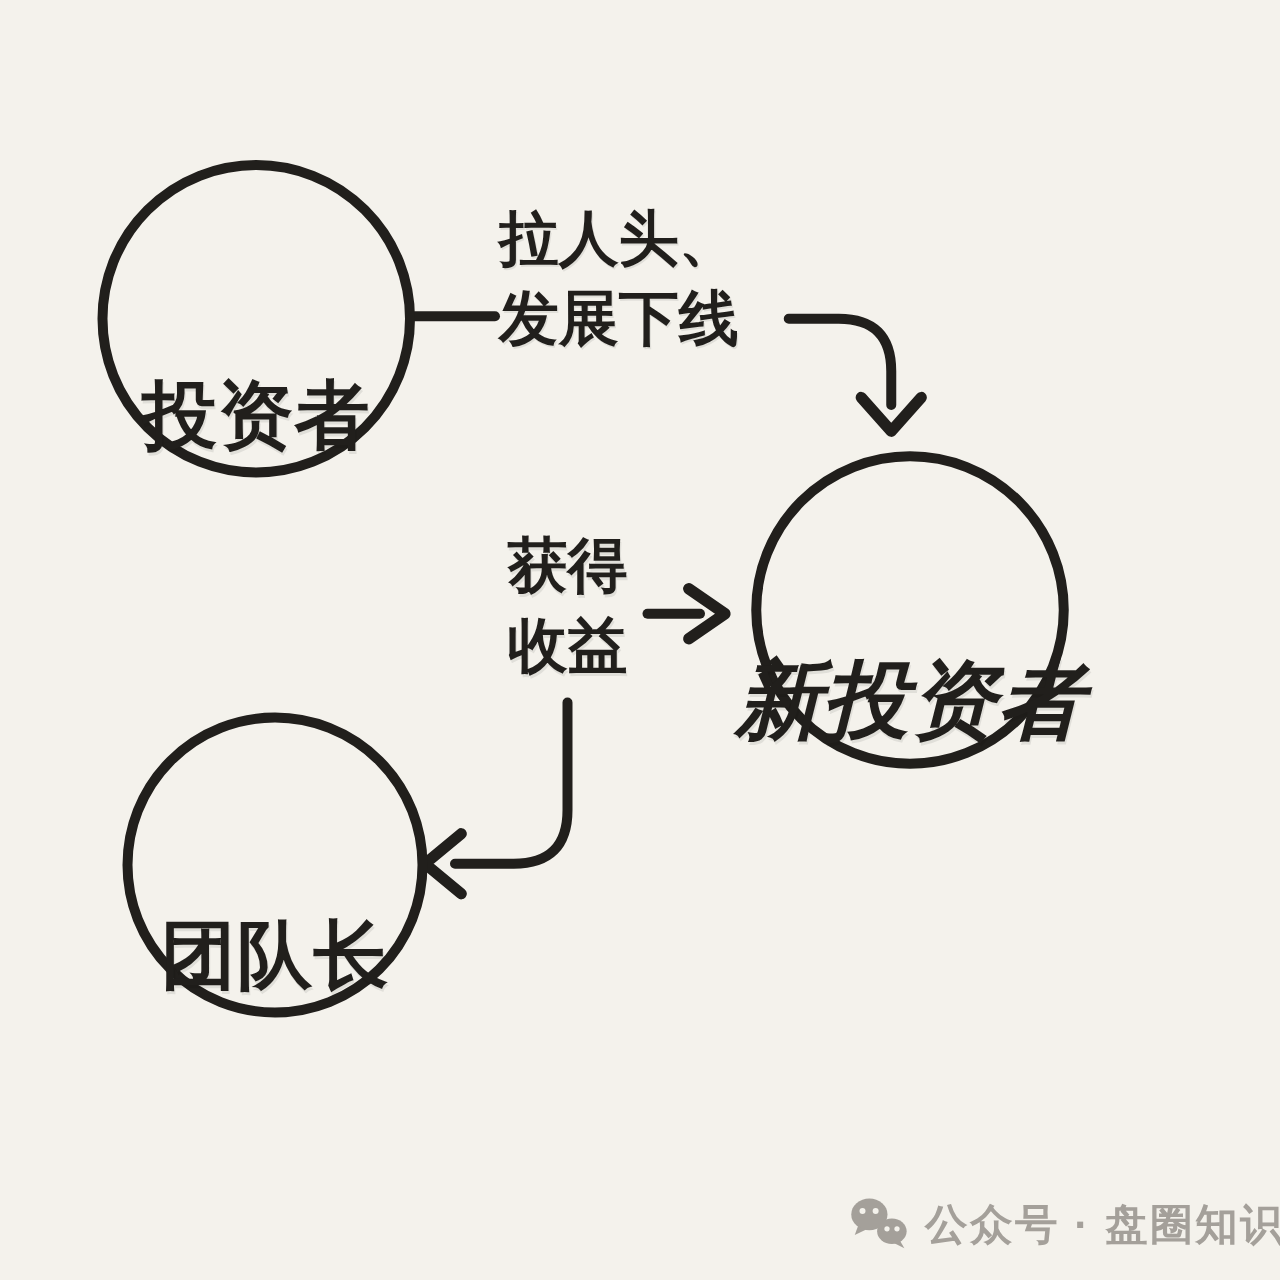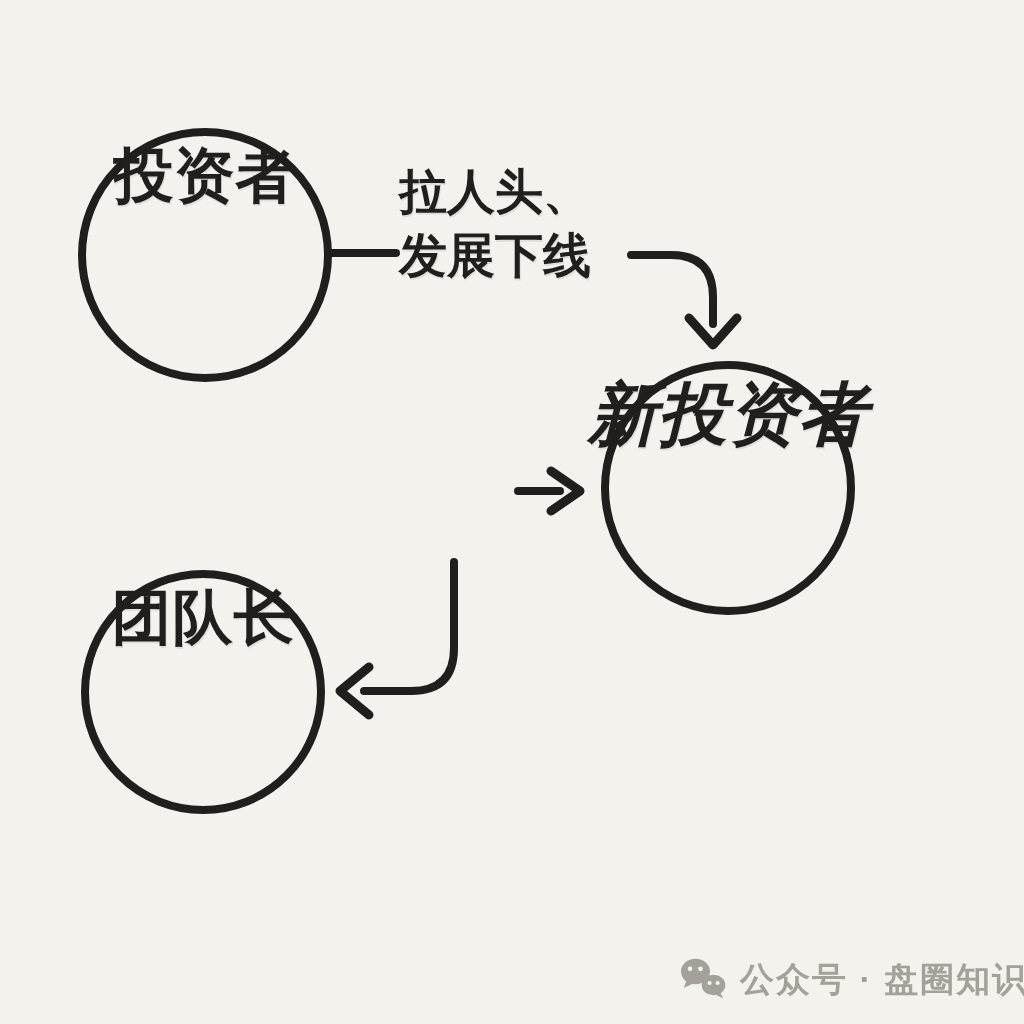--- a/index.html
+++ b/index.html
@@ -34,34 +34,34 @@
   }
   .edge-layer path.arrowhead {
     stroke-width: 9;
   }
 
   .node {
     position: absolute;
     border: 8px solid var(--ink);
     border-radius: 50%;
     display: flex;
-    align-items: flex-start;
+    align-items: flex-end;
     justify-content: center;
     background: transparent;
   }
   .node .node-label {
     font-weight: 800;
     color: var(--ink);
     letter-spacing: 1px;
     text-shadow: 1px 2px 0 rgba(0,0,0,0.08);
     white-space: nowrap;
   }
   .node-investor    { left: 78px;  top: 128px; width: 254px; height: 254px; }
   .node-new-investor{ left: 601px; top: 361px; width: 254px; height: 254px; }
-  .node-team-leader { left: 81px;  top: 570px; width: 244px; height: 244px; }
+  .node-team-leader { left: 98px;  top: 570px; width: 244px; height: 244px; }
   .node-investor .node-label,
   .node-team-leader .node-label { font-size: 60px; }
   .node-new-investor .node-label { font-size: 69px; font-style: italic; }
 
   .edge-label {
     position: absolute;
     font-weight: 800;
     color: var(--ink);
     font-size: 48px;
     line-height: 64px;
@@ -124,20 +124,24 @@
     <span class="node-label">新投资者</span>
   </div>
   <div class="node node-team-leader">
     <span class="node-label">团队长</span>
   </div>
 
   <div class="edge-label edge-label-recruit">
     <div>拉人头、</div>
     <div>发展下线</div>
   </div>
+  <div class="edge-label edge-label-profit">
+    <div>获得</div>
+    <div>收益</div>
+  </div>
 
   <div class="warning">
   </div>
 
   <div class="watermark">
     <svg width="48" height="44" viewBox="0 0 48 44" aria-hidden="true">
       <g fill="var(--gray)">
         <ellipse cx="15.5" cy="13.5" rx="14.5" ry="12.7"></ellipse>
         <polygon points="6.5,22.5 3.8,30 13,25.5"></polygon>
         <ellipse cx="33.5" cy="27" rx="11.8" ry="10.2"></ellipse>

